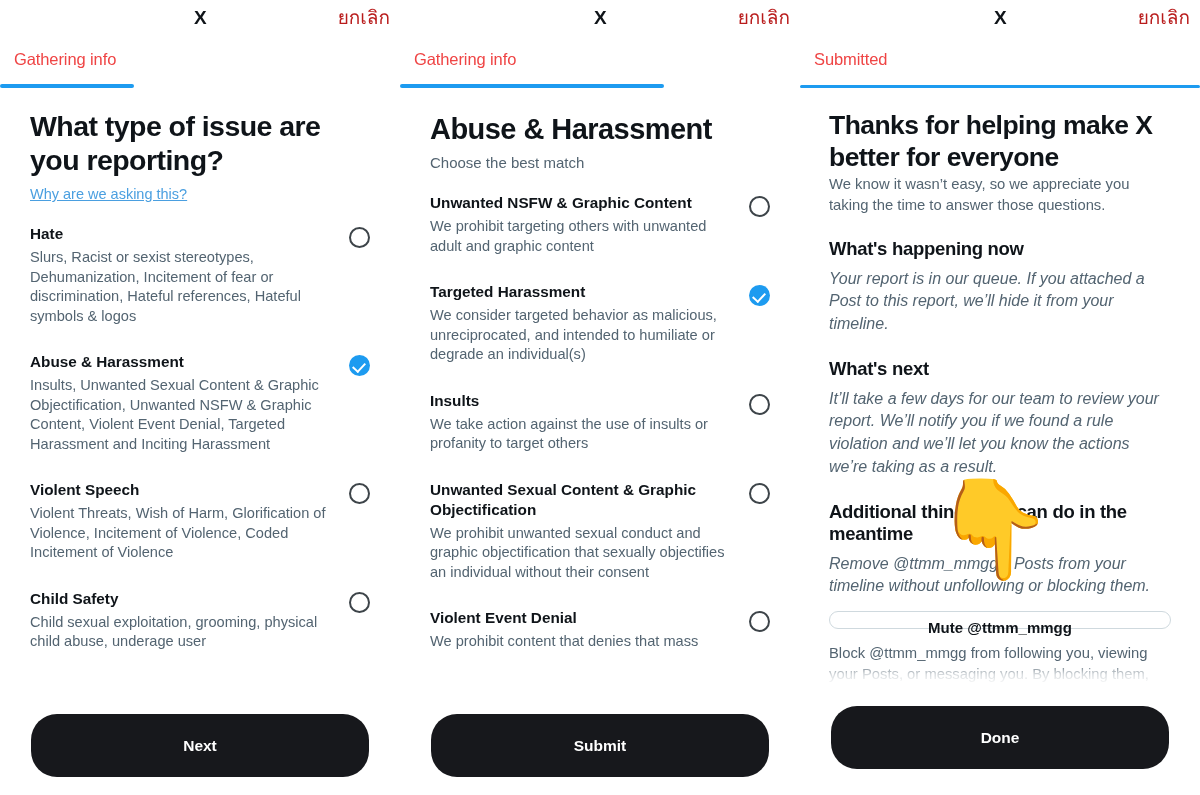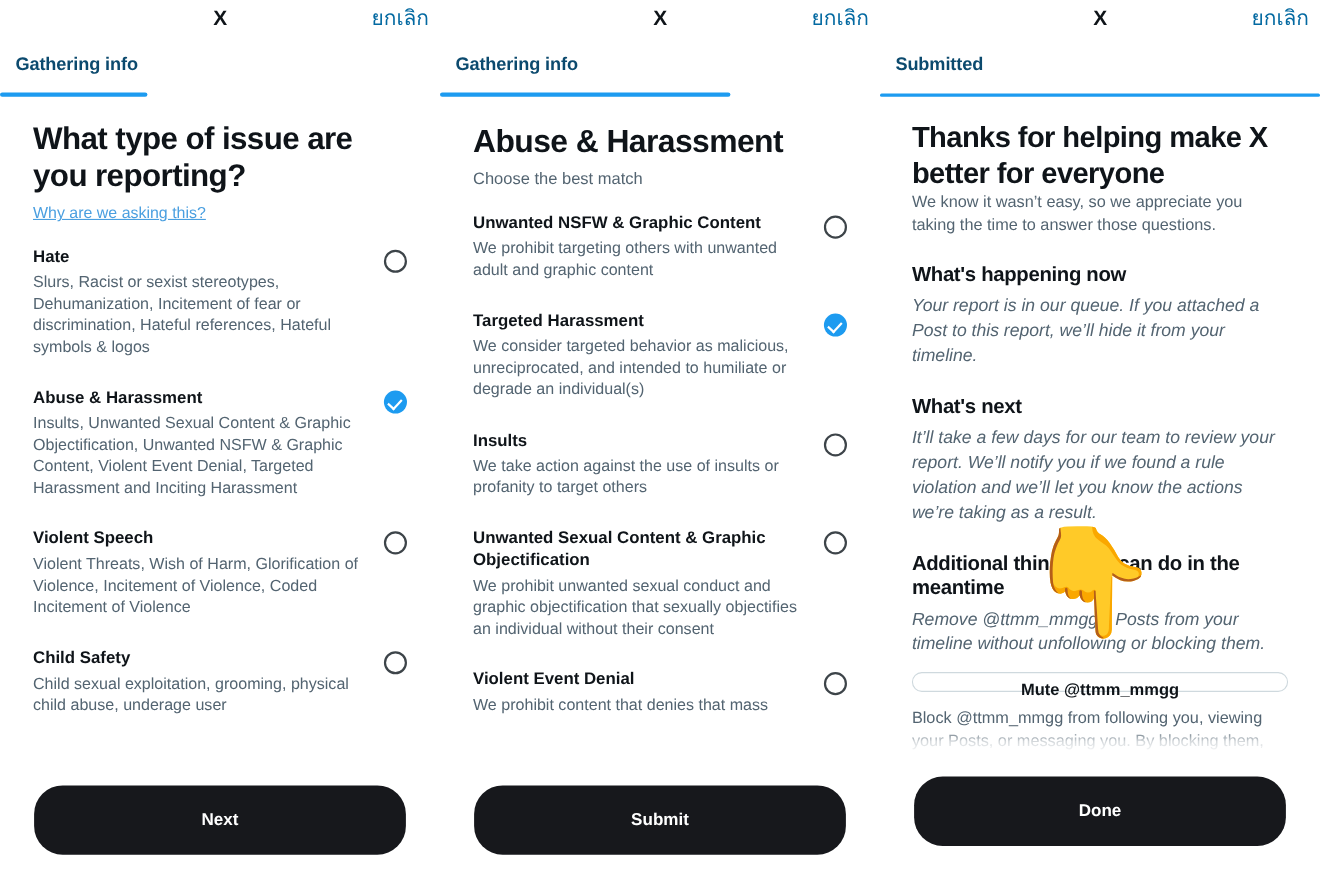--- a/index.html
+++ b/index.html
@@ -39,37 +39,37 @@
     font-size: 19px;
     color: #0f1419;
     letter-spacing: -0.5px;
     line-height: 36px;
   }
   .cancel-link {
     position: absolute;
     right: 10px;
     top: 4px;
     font-size: 19px;
-    color: #0369a1;
+    color: #b91c1c;
     font-weight: 400;
     line-height: 28px;
   }
 
   
   .tabrow {
     height: 52px;
     position: relative;
   }
   .tab-label {
     position: absolute;
     left: 14px;
     top: 14px;
     font-size: 16.5px;
-    font-weight: 700;
-    color: #0c4a6e;
+    font-weight: 400;
+    color: #ef4444;
     letter-spacing: -0.1px;
   }
   .tab-underline {
     position: absolute;
     bottom: 0;
     left: 0;
     height: 4px;
     background: #1d9bf0;
     border-radius: 2px;
   }

